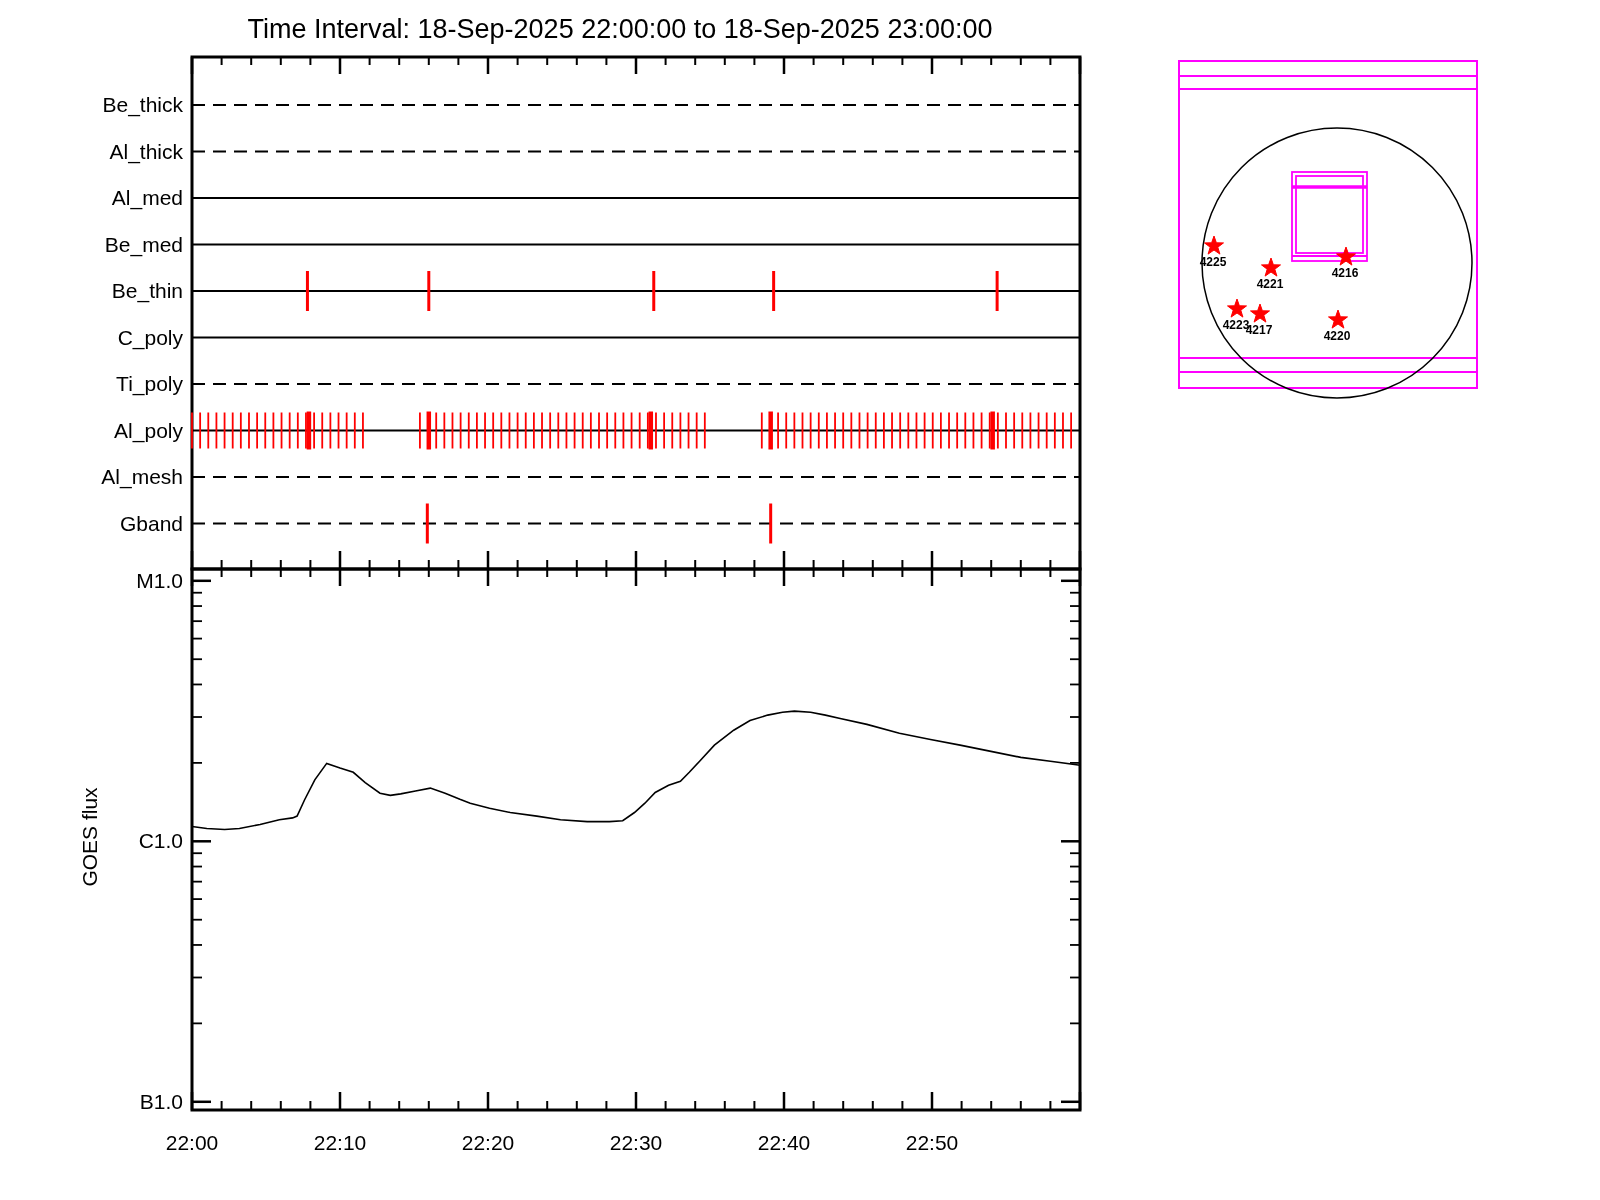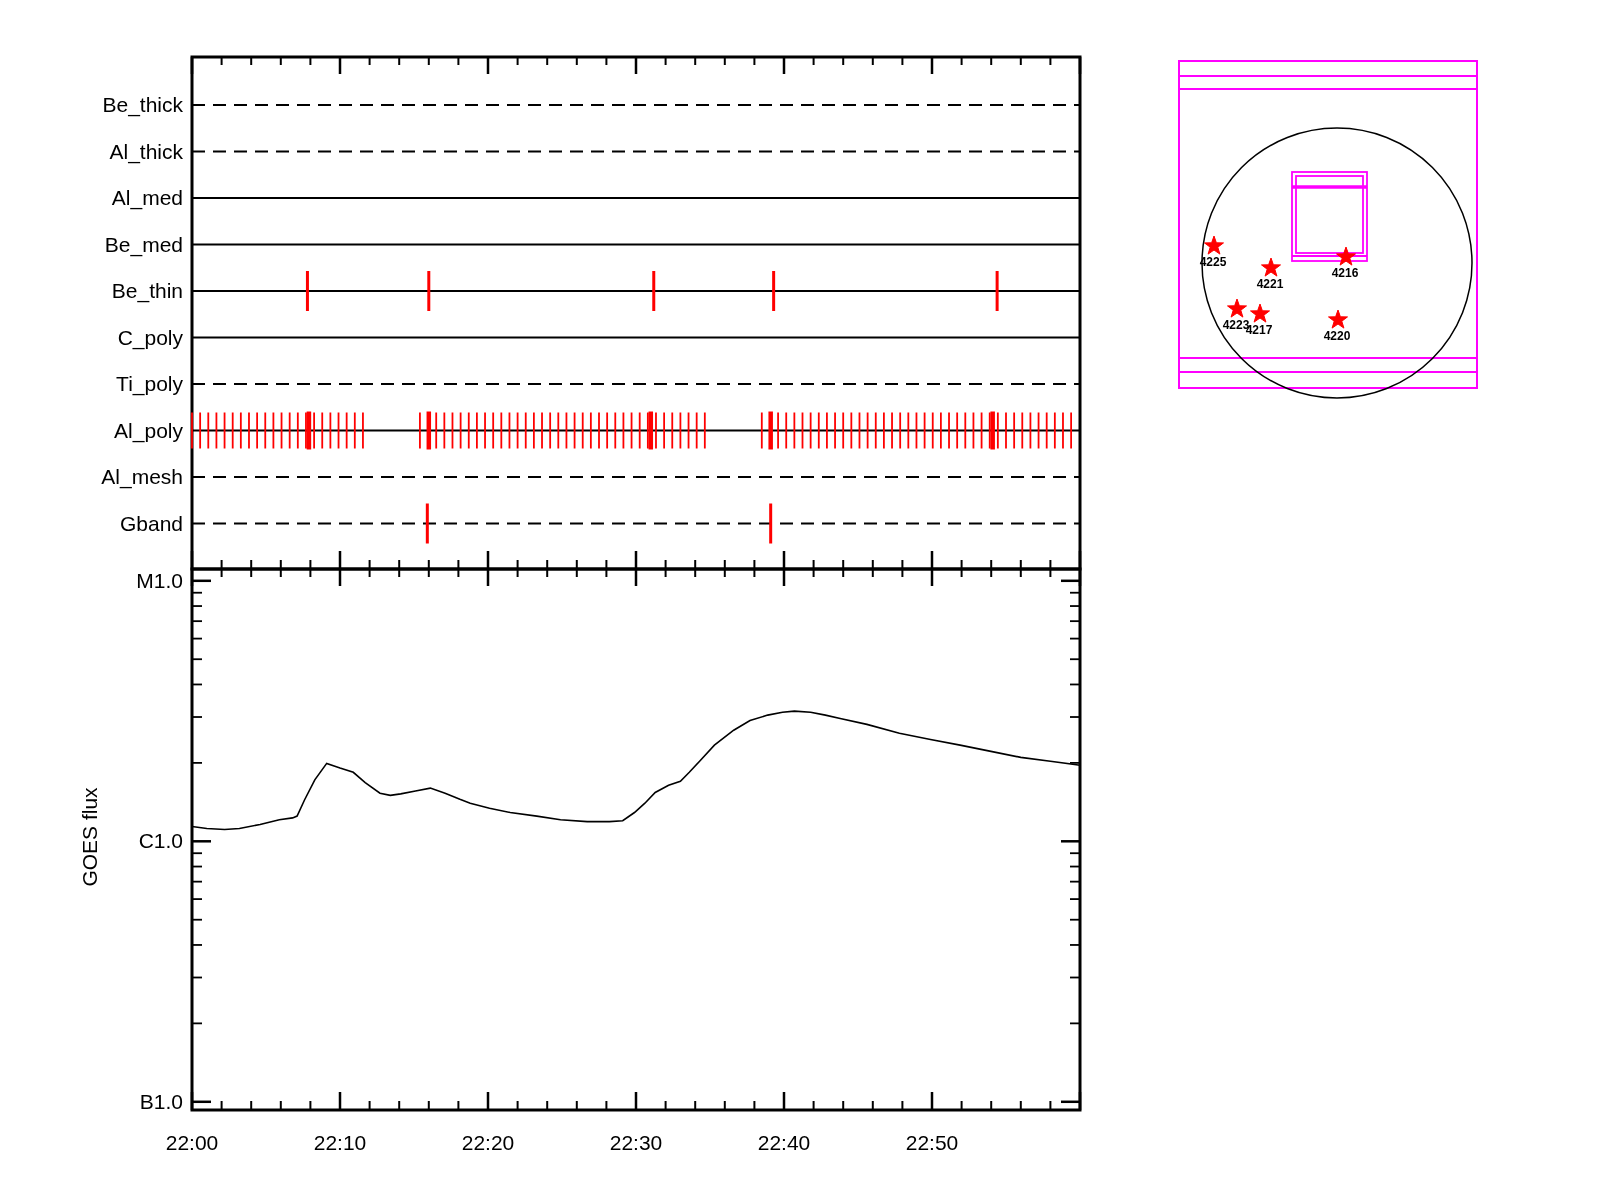--- a/index.html
+++ b/index.html
@@ -6,20 +6,21 @@
   #screen{position:relative;width:1600px;height:1200px;background:#ffffff;overflow:hidden;
           font-family:"Liberation Sans", sans-serif;}
   #chart-title{position:absolute;left:0;top:14px;width:1240px;text-align:center;
                font-size:27px;color:#000;letter-spacing:0px;}
   #plot-svg{position:absolute;left:0;top:0;}
 </style>
 </head>
 <body>
 <div id="screen">
 
+  <div id="chart-title">Time Interval: 18-Sep-2025 22:00:00 to 18-Sep-2025 23:00:00</div>
   <svg id="plot-svg" width="1600" height="1200" viewBox="0 0 1600 1200">
       <rect x="192" y="57" width="888" height="512" fill="none" stroke="#000" stroke-width="3"></rect>
       <rect x="192" y="569" width="888" height="541" fill="none" stroke="#000" stroke-width="3"></rect>
       <line x1="192" y1="105" x2="1080" y2="105" stroke="#000" stroke-width="2" stroke-dasharray="13 8"></line>
       <text x="183" y="112" font-size="21" fill="#000" text-anchor="end" font-family="&quot;Liberation Sans&quot;, sans-serif">Be_thick</text>
       <line x1="192" y1="151.5" x2="1080" y2="151.5" stroke="#000" stroke-width="2" stroke-dasharray="13 8"></line>
       <text x="183" y="158.5" font-size="21" fill="#000" text-anchor="end" font-family="&quot;Liberation Sans&quot;, sans-serif">Al_thick</text>
       <line x1="192" y1="198" x2="1080" y2="198" stroke="#000" stroke-width="2"></line>
       <text x="183" y="205" font-size="21" fill="#000" text-anchor="end" font-family="&quot;Liberation Sans&quot;, sans-serif">Al_med</text>
       <line x1="192" y1="244.5" x2="1080" y2="244.5" stroke="#000" stroke-width="2"></line>

